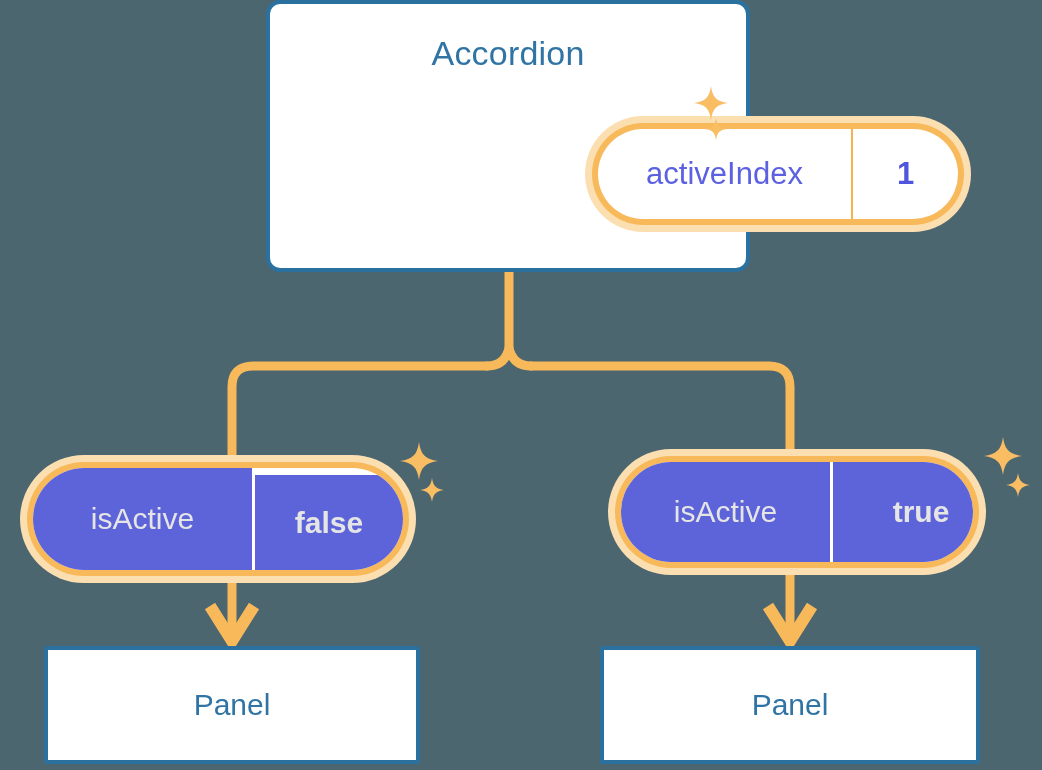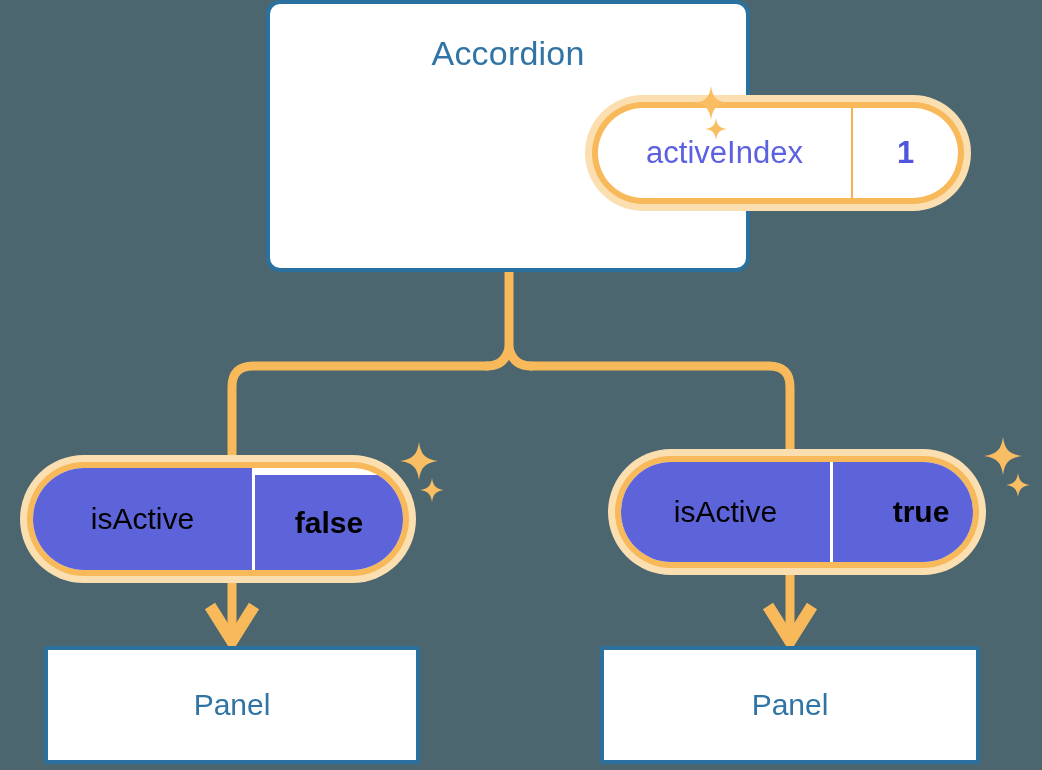--- a/index.html
+++ b/index.html
@@ -99,21 +99,21 @@
     display: flex;
     align-items: center;
     justify-content: center;
     box-sizing: border-box;
   }
   .pill-val { font-weight: bold; }
 
   
   #pill-active-index {
     left: 315px;
-    top: 91px;
+    top: 112px;
     width: 386px;
     height: 116px;
   }
   #pill-active-index .pill-inner { background: #ffffff; }
   #pill-active-index .pill-key {
     flex: 0 0 255px;
     color: #5b61e0;
     font-size: 31px;
     border-right: 2px solid #f3b44f;
   }
@@ -121,21 +121,21 @@
     flex: 1;
     color: #4f55dc;
     font-size: 31px;
   }
 
   
   .pill-purple .pill-inner { background: #ffffff; }
   .pill-purple .pill-key,
   .pill-purple .pill-val {
     background: #5d63d8;
-    color: #000000;
+    color: #e5e5e5;
     font-size: 30px;
   }
   .pill-purple .pill-key { border-right: 3px solid #ffffff; }
 
   #pill-left  { left: 20px;  top: 455px; width: 396px; height: 128px; }
   #pill-left  .pill-key { flex: 0 0 222px; }
   #pill-left  .pill-val { flex: 1; margin-top: 7px; }
 
   #pill-right { left: 608px; top: 449px; width: 378px; height: 126px; }
   #pill-right .pill-key { flex: 0 0 212px; }

